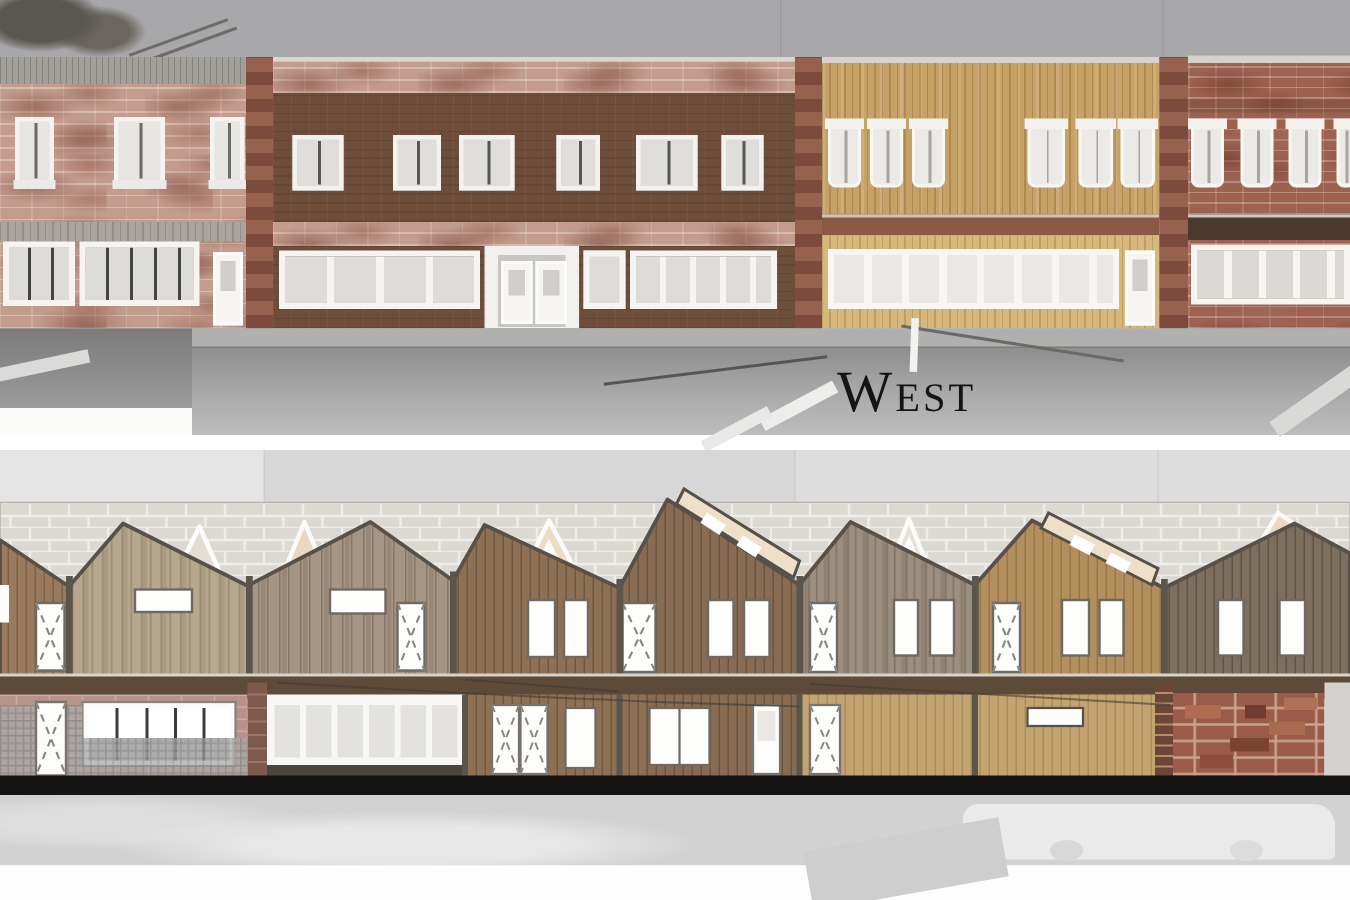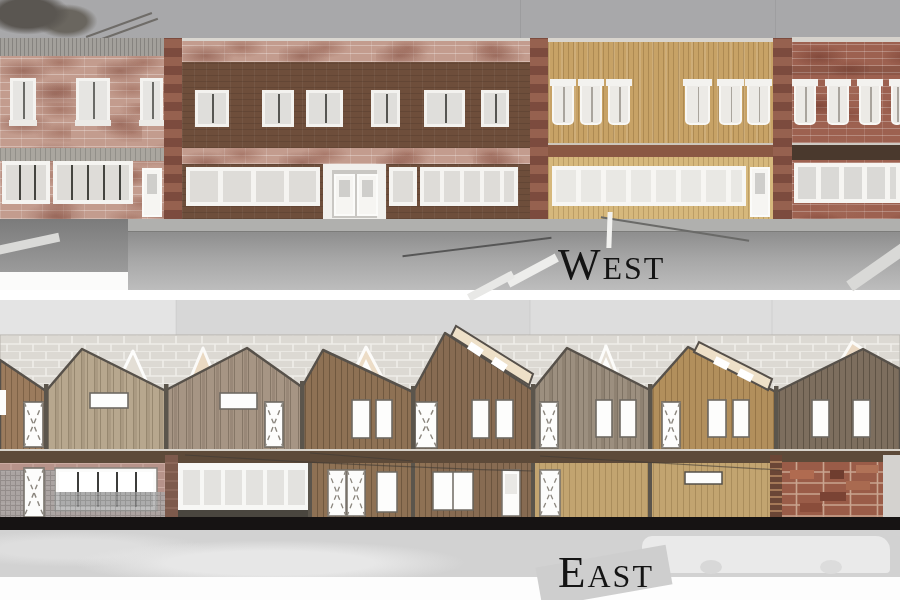--- a/index.html
+++ b/index.html
@@ -45,21 +45,21 @@
   .winB{background:#dfdedb;border:3px solid #f3f2ef;box-sizing:border-box;}
   .winB::before{content:'';position:absolute;left:50%;top:1px;bottom:1px;width:2px;background:#56565２;background:#565652;}
   .tallwin{background:#eceae6;border:2px solid #f8f7f4;border-radius:0 0 5px 5px;box-sizing:border-box;}
   .tallwin::before{content:'';position:absolute;top:-7px;left:-4px;right:-4px;height:7px;background:#f3f2ef;}
   .tallwin::after{content:'';position:absolute;left:50%;top:1px;bottom:1px;width:1.5px;background:#a9a49d;}
   .sfwin{border:4px solid #f5f4f1;box-sizing:border-box;}
   .doorw{background:#f6f5f2;border:2px solid #fbfbf9;box-sizing:border-box;}
   .doorw::before{content:'';position:absolute;left:3px;right:3px;top:4px;height:45%;background:#cfcecb;}
   
   .dir-label{font-family:"Liberation Serif",serif;font-variant:small-caps;
-    font-size:45px;line-height:1;color:#141414;letter-spacing:2px;}
+    font-size:39px;line-height:1;color:#141414;letter-spacing:2px;}
   .thinline{background:#6f6c68;}
 </style>
 </head>
 <body>
 
 <div id="frame">
 
   <div class="abs sky" style="left:0;top:0;width:900px;height:40px;"></div>
   <div class="abs" style="left:-12px;top:-10px;width:112px;height:52px;
        background:radial-gradient(ellipse 52px 26px at 35% 45%, #5a5651 0 55%, rgba(90,86,81,.5) 70%, transparent 82%),
@@ -361,15 +361,14 @@
   </svg>
 
   <div class="abs" style="left:0;top:530px;width:900px;height:47px;background:#d2d2d2;
        background-image:radial-gradient(ellipse 260px 30px at 30% 70%, #e7e7e7 0 40%, transparent 75%),
                         radial-gradient(ellipse 180px 24px at 8% 40%, #dedede 0 40%, transparent 75%);"></div>
   <div class="abs" style="left:642px;top:536px;width:248px;height:37px;background:#eaeaea;border-radius:10px 14px 4px 4px;"></div>
   <div class="abs" style="left:700px;top:560px;width:22px;height:14px;background:#d8d8d8;border-radius:50%;"></div>
   <div class="abs" style="left:820px;top:560px;width:22px;height:14px;background:#dcdcdc;border-radius:50%;"></div>
   <div class="abs" style="left:0;top:577px;width:900px;height:23px;background:#fdfdfd;"></div>
   <div class="abs" style="left:538px;top:556px;width:132px;height:40px;background:#cecece;transform:rotate(-10deg);"></div>
-  <div class="abs dir-label" style="left:558px;top:550px;">East</div>
 
 </div>
 
 </body></html>

